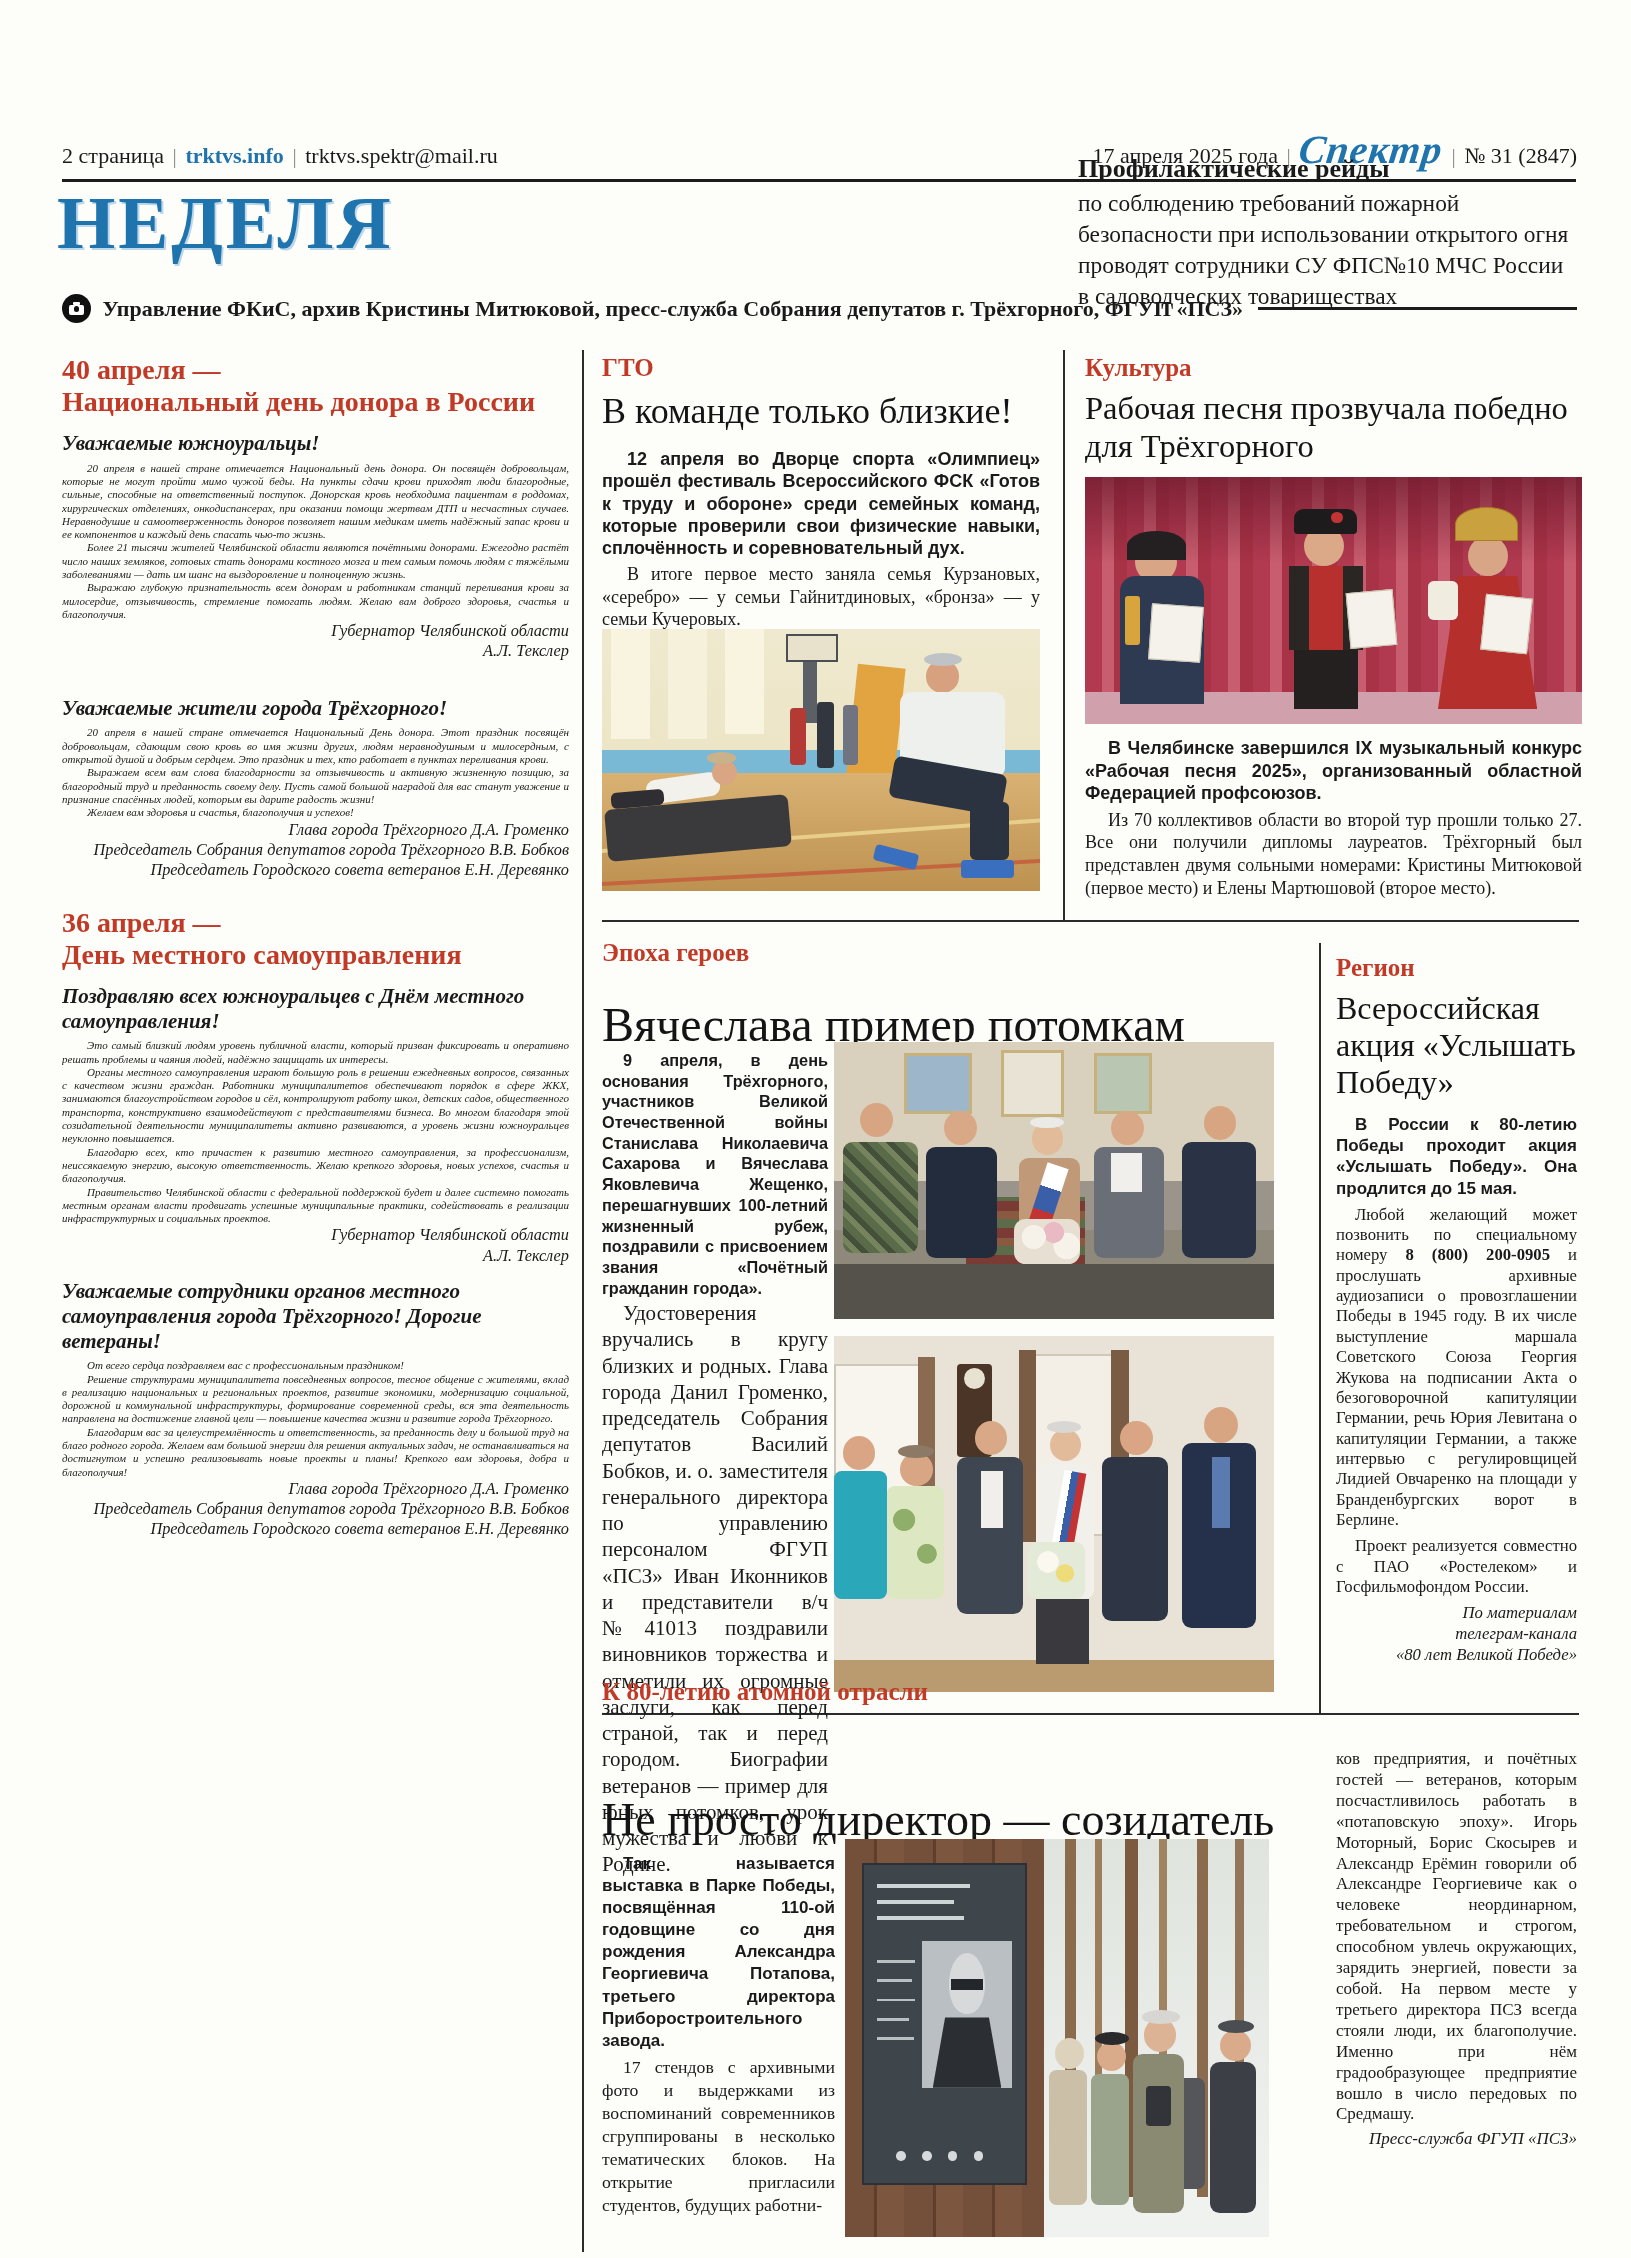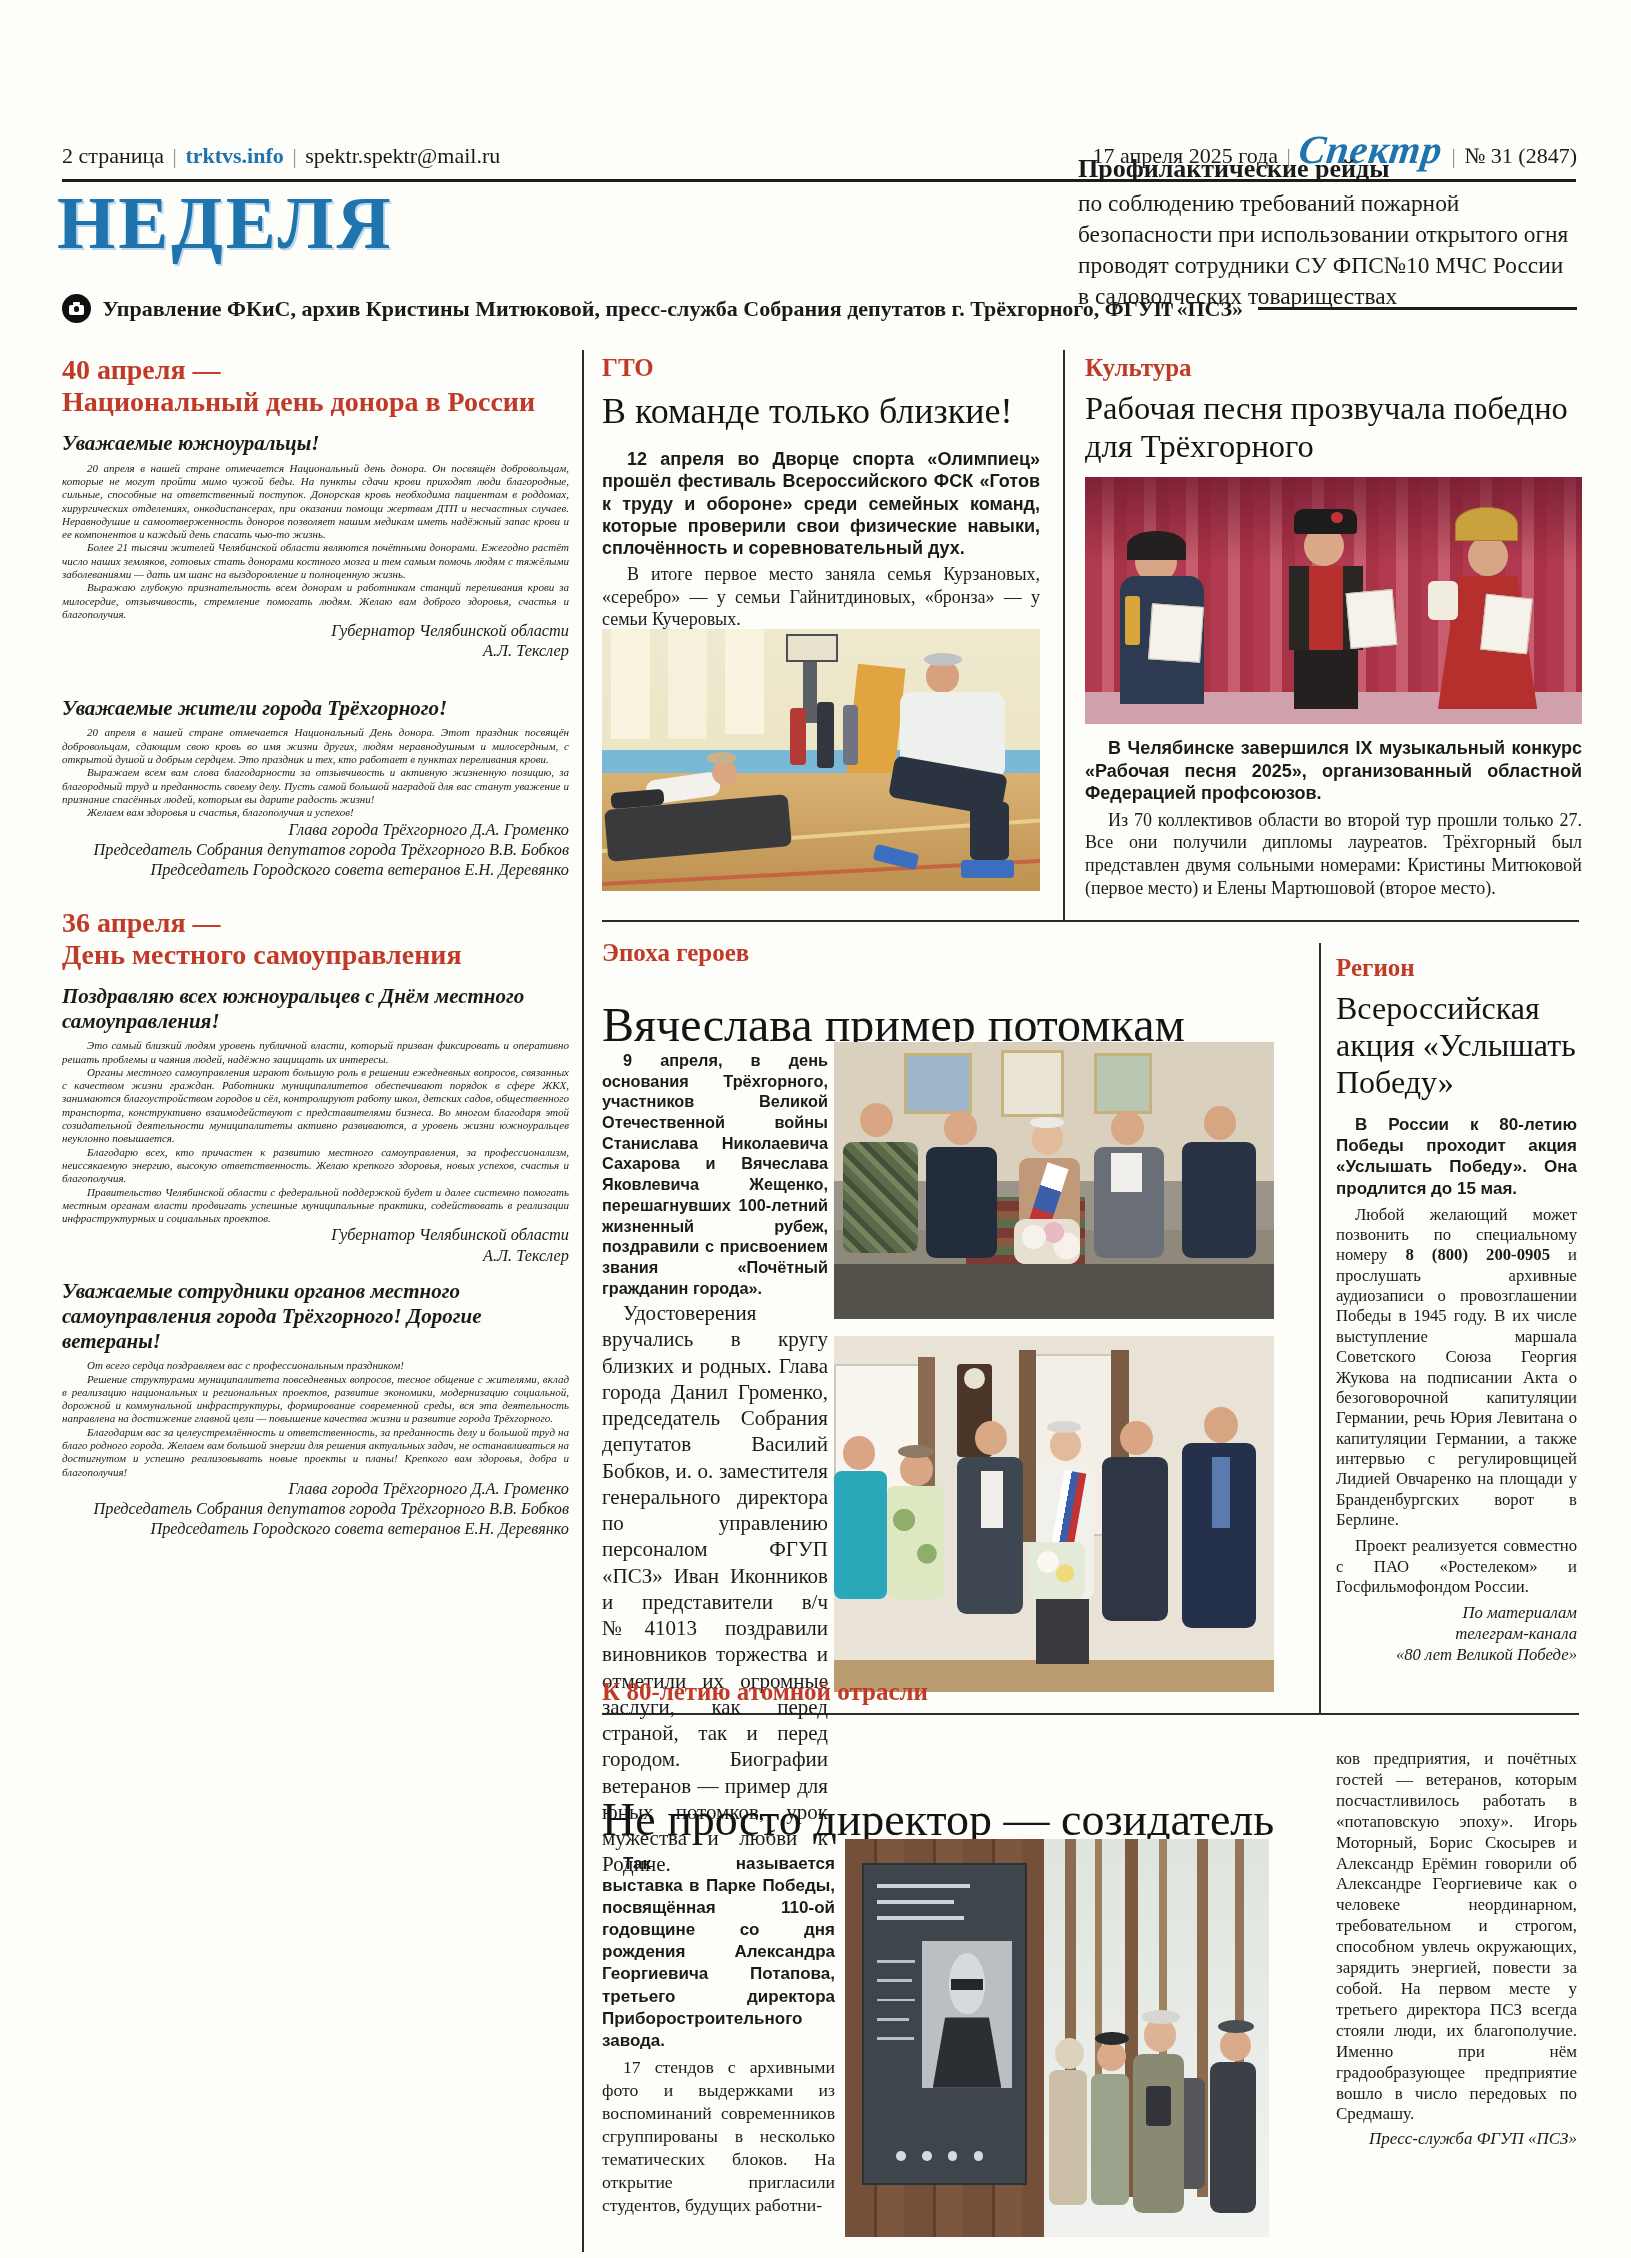--- a/index.html
+++ b/index.html
@@ -71,21 +71,21 @@
 <body>
 
 <div class="page">
 
   <div class="hdr">
     <div class="grp">
       <span class="h-txt">2 страница</span>
       <span class="sep">|</span>
       <span class="h-site">trktvs.info</span>
       <span class="sep">|</span>
-      <span class="h-txt">spektr.spektr@mail.ru</span>
+      <span class="h-txt">trktvs.spektr@mail.ru</span>
     </div>
     <div class="grp">
       <span class="h-txt">17 апреля 2025 года</span>
       <span class="sep">|</span>
       <span class="logo">Спектр</span>
       <span class="sep">|</span>
       <span class="h-txt">№ 31 (2847)</span>
     </div>
   </div>
   <div class="rule-h" style="left:62px;top:179px;width:1514px;height:2.9px;"></div>

